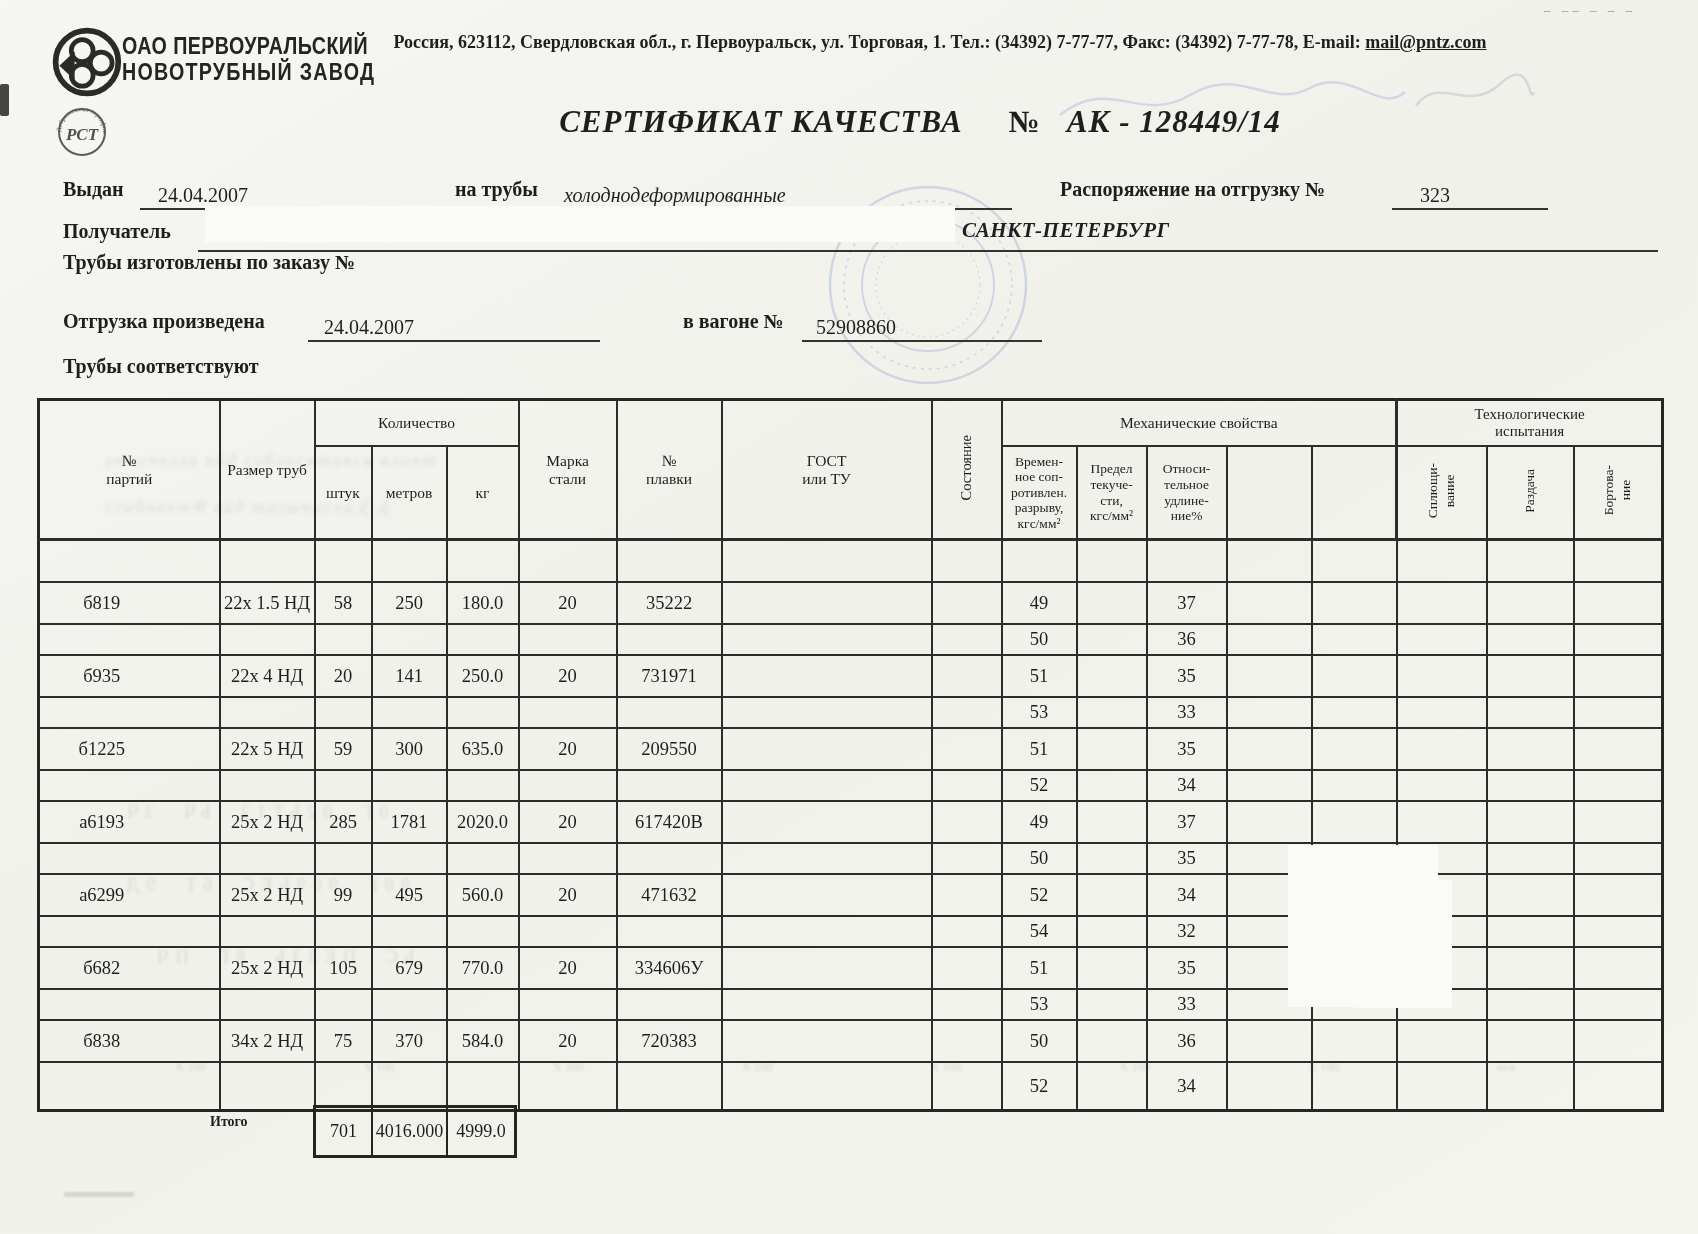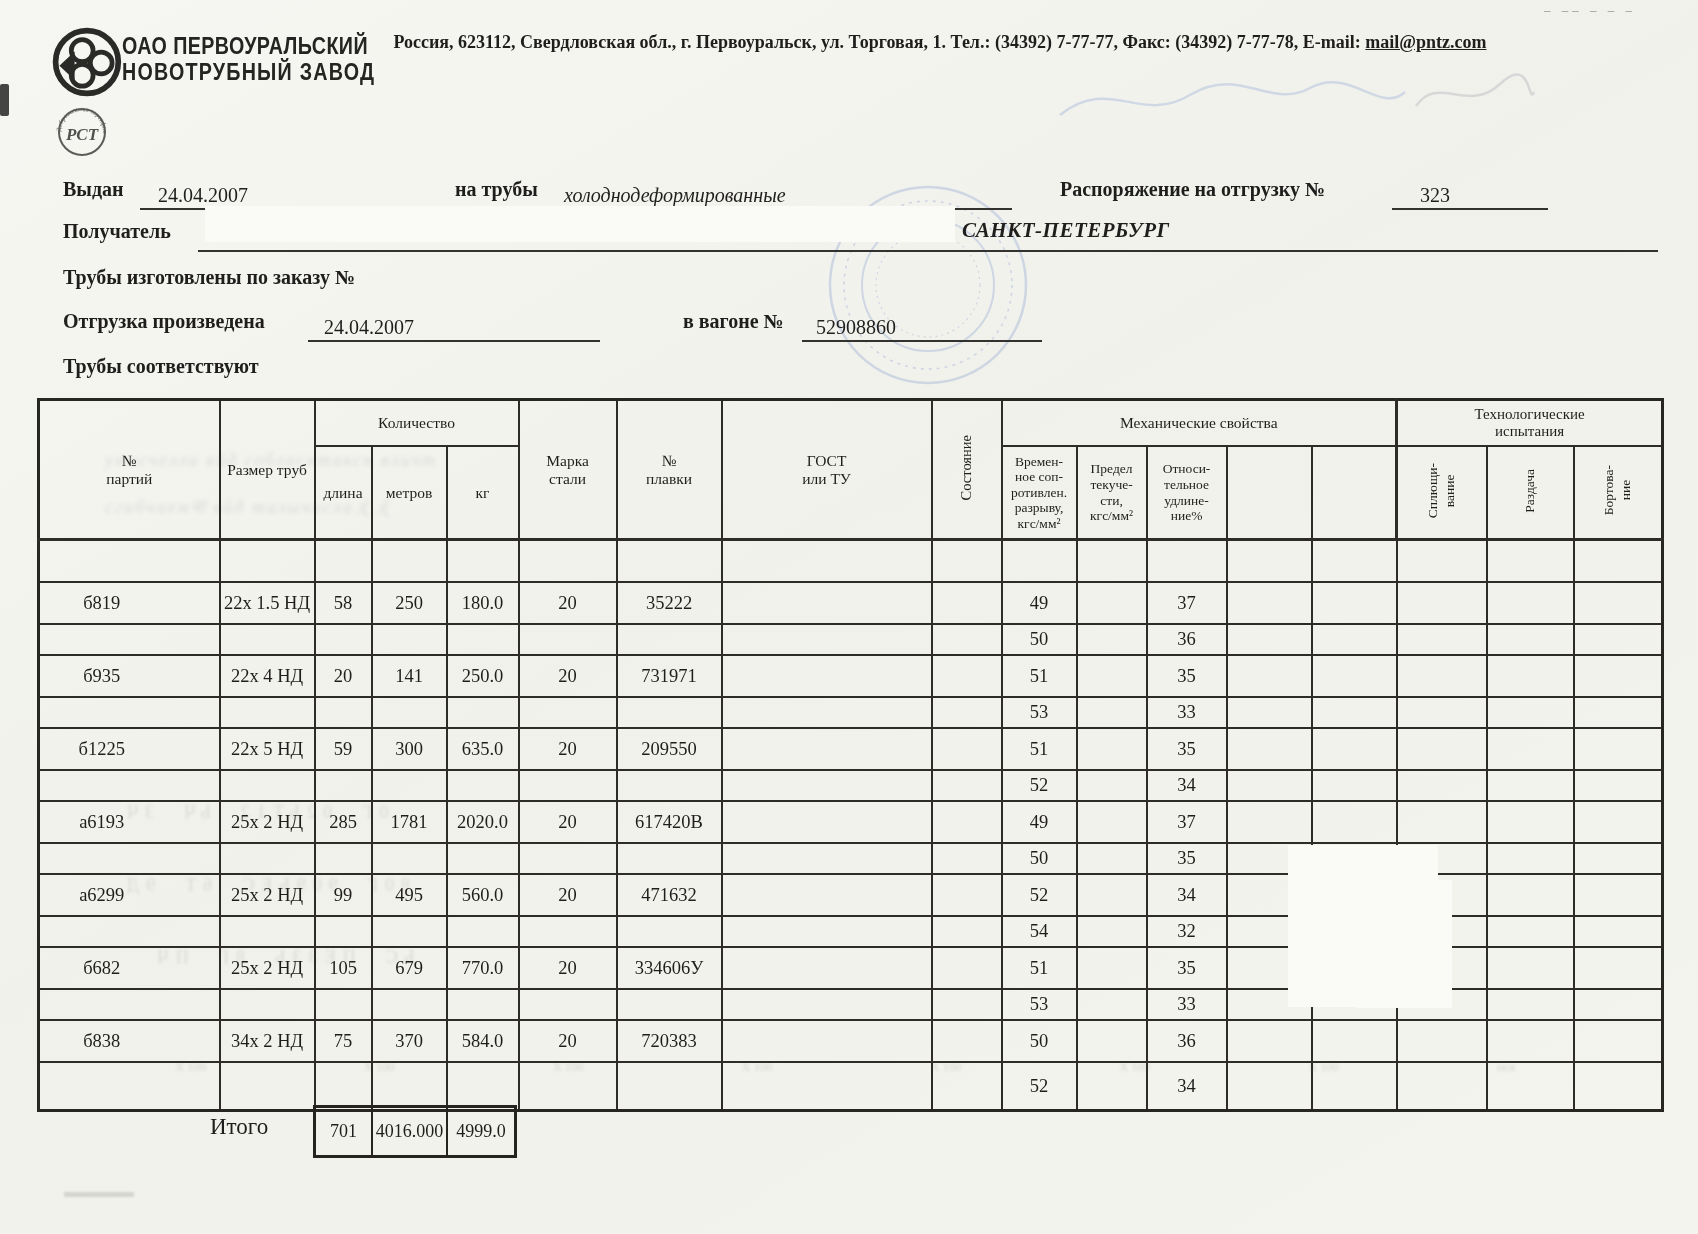--- a/index.html
+++ b/index.html
@@ -40,21 +40,21 @@
   .vert{writing-mode:vertical-rl;transform:rotate(180deg);white-space:pre-line;display:inline-block;
       font-size:13.5px;line-height:1.25;}
   .vert-big{font-size:14.5px;}
   .thickL{border-left:3px solid #2e2c29 !important;margin-top:32px;}
   .lead-row td{height:40px;border-top:none;}
   .data-row td{height:40px;border-top:2px solid #2e2c29;font-size:18.5px;}
   .gap-row td{height:29px;border-top:1px solid #a19d94;font-size:18.5px;}
   .cert-table tbody tr:last-child td{height:46px;}
   .data-row td:first-child{padding-right:55px;}
   
-  .itogo{position:absolute;left:210px;top:1114px;font-size:23px;font-weight:normal;z-index:4;}
+  .itogo{position:absolute;left:210px;top:1114px;font-size:14px;font-weight:bold;z-index:4;}
   .totals{position:absolute;left:313px;top:1105px;width:204px;height:53px;border:3px solid #26241f;
       display:flex;z-index:4;box-sizing:border-box;}
   .totals div{display:flex;align-items:center;justify-content:center;font-size:18px;}
   .t1{width:55px;}
   .t2{width:73px;border-left:2px solid #26241f;}
   .t3{flex:1;border-left:2px solid #26241f;}
   .note3{position:absolute;left:762px;top:1156px;font-size:15.5px;white-space:nowrap;z-index:4;}
   
   .wo{position:absolute;background:#fafaf6;z-index:3;}
   .ghostrow{position:absolute;transform:scaleX(-1);filter:blur(1.6px);opacity:.18;font-size:18px;
@@ -94,20 +94,23 @@
 
   <div class="addr"><span>Россия, 623112, Свердловская обл., г. Первоуральск, ул. Торговая, 1. Тел.: (34392) 7-77-77, Факс: (34392) 7-77-78,  E-mail: </span><span class="email">mail@pntz.com</span></div>
 
   <svg class="abs" style="left:48px;top:96px;width:68px;height:68px;opacity:.82;" viewBox="0 0 68 68">
     <circle cx="34" cy="36" r="23" fill="none" stroke="#3a3a38" stroke-width="2"></circle>
     <path id="arcT" d="M 13 36 A 21 21 0 0 1 55 36" fill="none"></path>
     <text font-size="6.5" fill="#3a3a38"><textPath href="#arcT">Добровольная сертификация</textPath></text>
     <text x="34" y="44" text-anchor="middle" font-size="17" font-weight="bold" font-style="italic" fill="#2e2e2c">РСТ</text>
   </svg>
 
+  <div class="title">
+    <span>СЕРТИФИКАТ КАЧЕСТВА</span><span class="nosign">№</span><span>АК - 128449/14</span>
+  </div>
 
   <svg class="abs" style="left:826px;top:183px;width:204px;height:204px;opacity:.30;z-index:1;" viewBox="0 0 204 204">
     <circle cx="102" cy="102" r="98" fill="none" stroke="#7b97c9" stroke-width="2.5"></circle>
     <circle cx="102" cy="102" r="84" fill="none" stroke="#7b97c9" stroke-width="1.6" stroke-dasharray="3 5"></circle>
     <circle cx="102" cy="102" r="66" fill="none" stroke="#7b97c9" stroke-width="2"></circle>
     <circle cx="102" cy="102" r="52" fill="none" stroke="#7b97c9" stroke-width="1.2" stroke-dasharray="2 4"></circle>
   </svg>
   <svg class="abs" style="left:1050px;top:70px;width:370px;height:75px;opacity:.35;z-index:1;" viewBox="0 0 370 75">
     <path d="M10 45 C60 5 90 55 140 25 S220 40 260 18 S330 45 355 22" fill="none" stroke="#93a9d6" stroke-width="2.5"></path>
   </svg>
@@ -126,21 +129,21 @@
   <div class="flabel" style="left:1060px;top:178px;">Распоряжение на отгрузку №</div>
   <div class="uline" style="left:1392px;top:178px;width:156px;">
       <span class="uval" style="left:28px;">323</span>
     </div>
 
   <div class="flabel" style="left:63px;top:220px;">Получатель</div>
   <div class="uline" style="left:198px;top:220px;width:1460px;"></div>
   <div class="wo" style="left:205px;top:206px;width:750px;height:36px;"></div>
   <div class="city">САНКТ-ПЕТЕРБУРГ</div>
 
-  <div class="flabel" style="left:63px;top:266px;">Трубы изготовлены по заказу №</div>
+  <div class="flabel" style="left:63px;top:251px;">Трубы изготовлены по заказу №</div>
 
   <div class="flabel" style="left:63px;top:310px;">Отгрузка произведена</div>
   <div class="uline" style="left:308px;top:310px;width:292px;">
       <span class="uval" style="left:16px;">24.04.2007</span>
     </div>
   <div class="flabel" style="left:683px;top:310px;">в вагоне №</div>
   <div class="uline" style="left:802px;top:310px;width:240px;">
       <span class="uval" style="left:14px;">52908860</span>
     </div>
 
@@ -193,21 +196,21 @@
         <th rowspan="2">№
 плавки</th>
         <th rowspan="2">ГОСТ
 или ТУ</th>
         <th rowspan="2"><span class="vert vert-big">Состояние</span></th>
         <th colspan="5">Механические свойства</th>
         <th colspan="3" class="thickL" style="font-size:15px;">Технологические
 испытания</th>
       </tr>
       <tr class="hr2">
-        <th>длина</th>
+        <th>штук</th>
         <th>метров</th>
         <th>кг</th>
         <th class="small-h">Времен-
 ное соп-
 ротивлен.
 разрыву,
 кгс/мм²</th>
         <th class="small-h">Предел
 текуче-
 сти,

